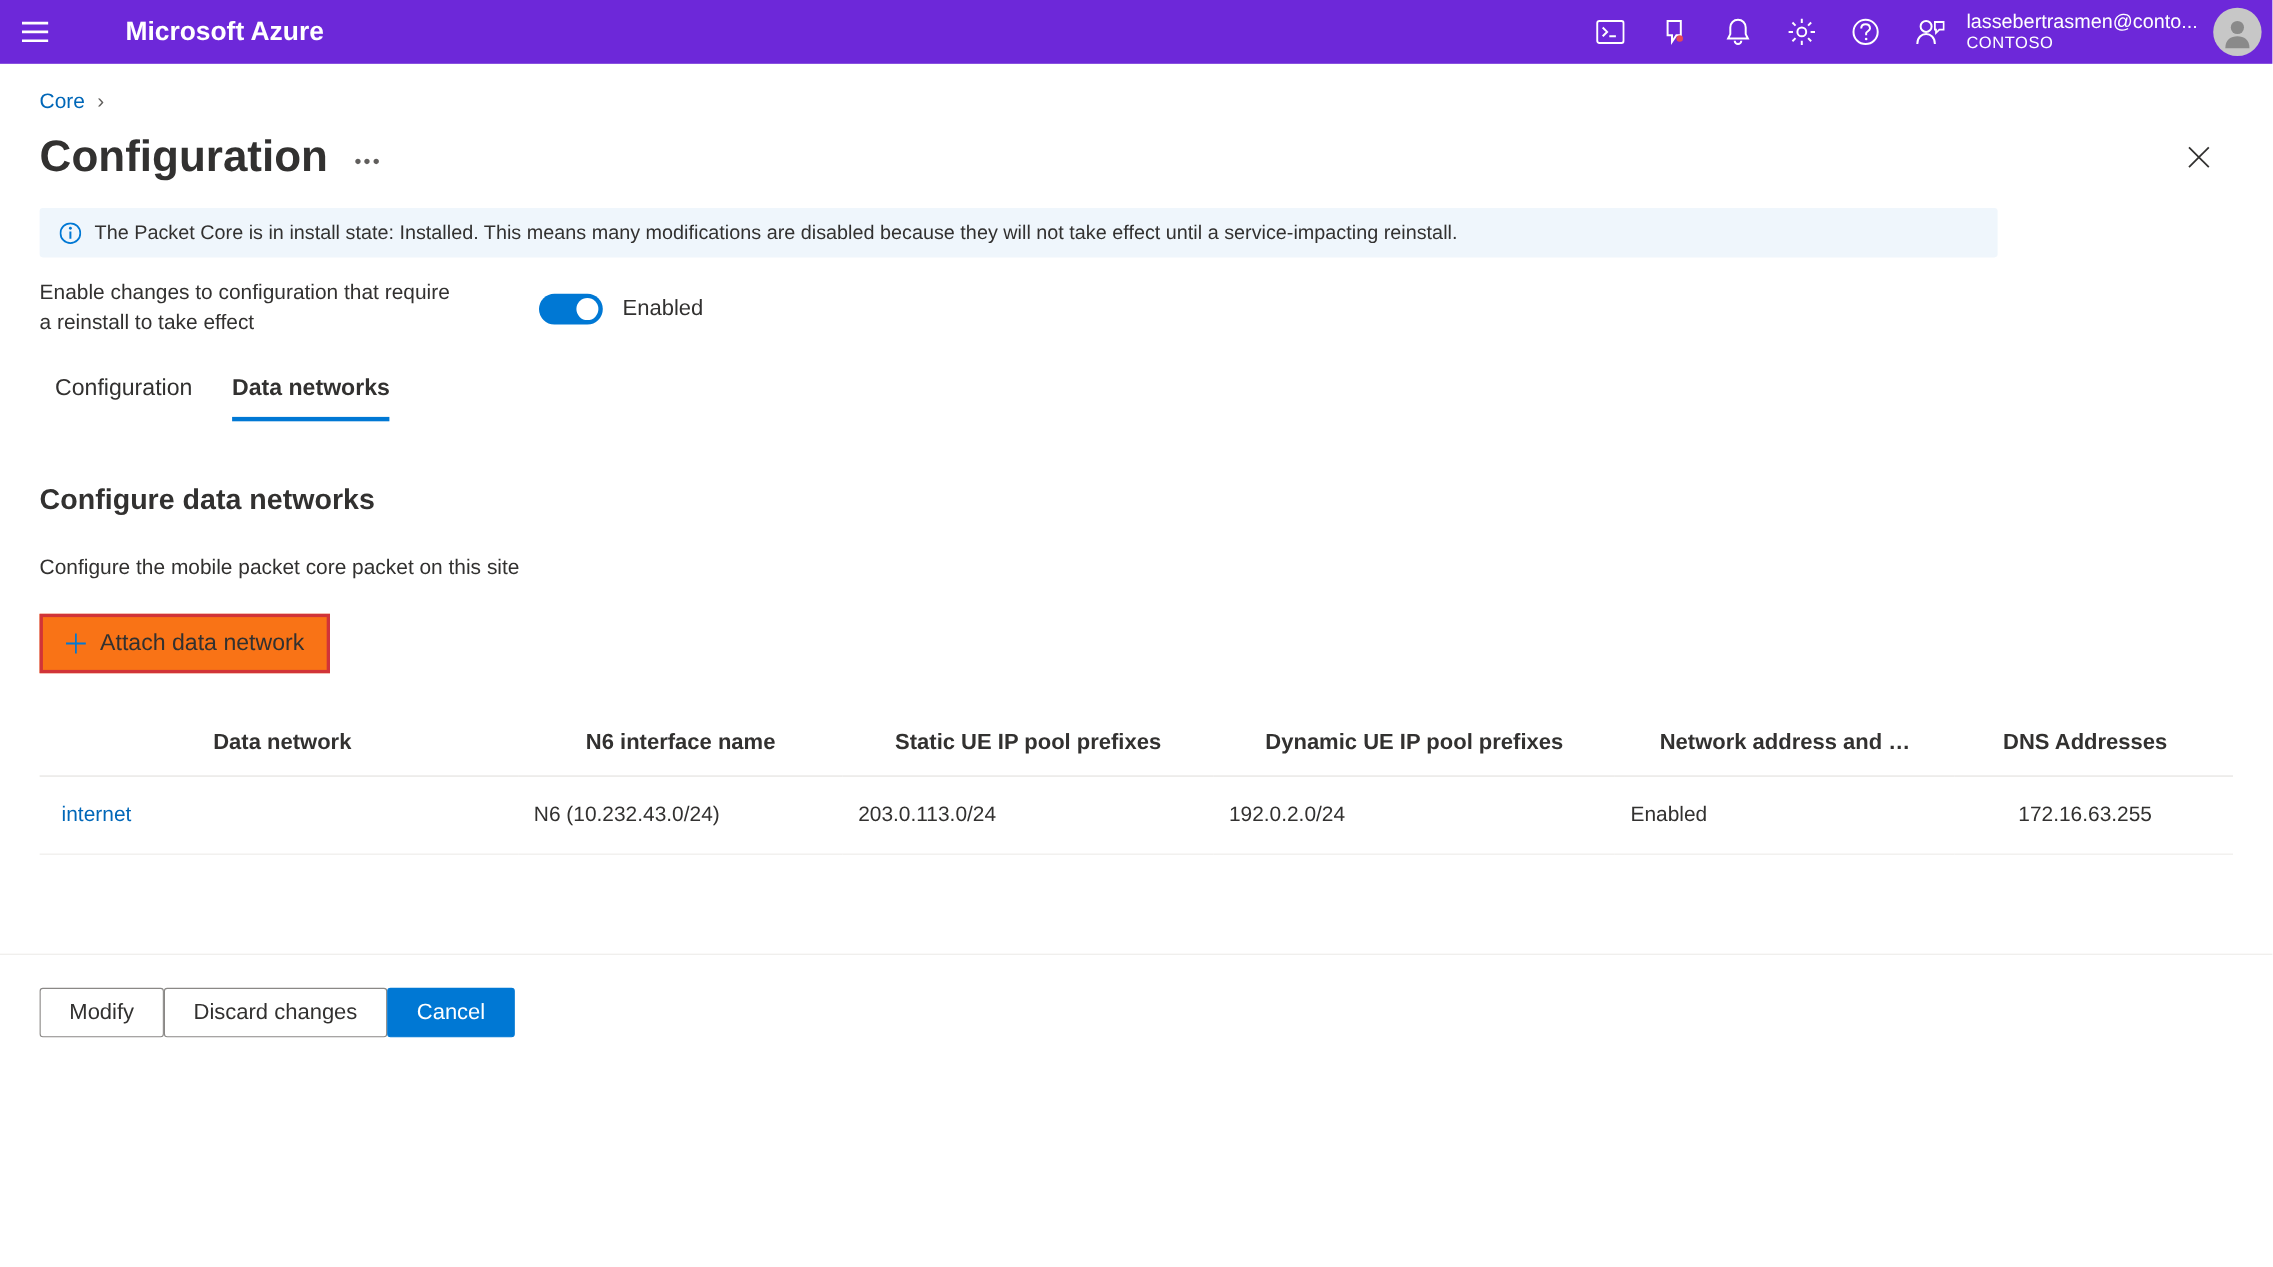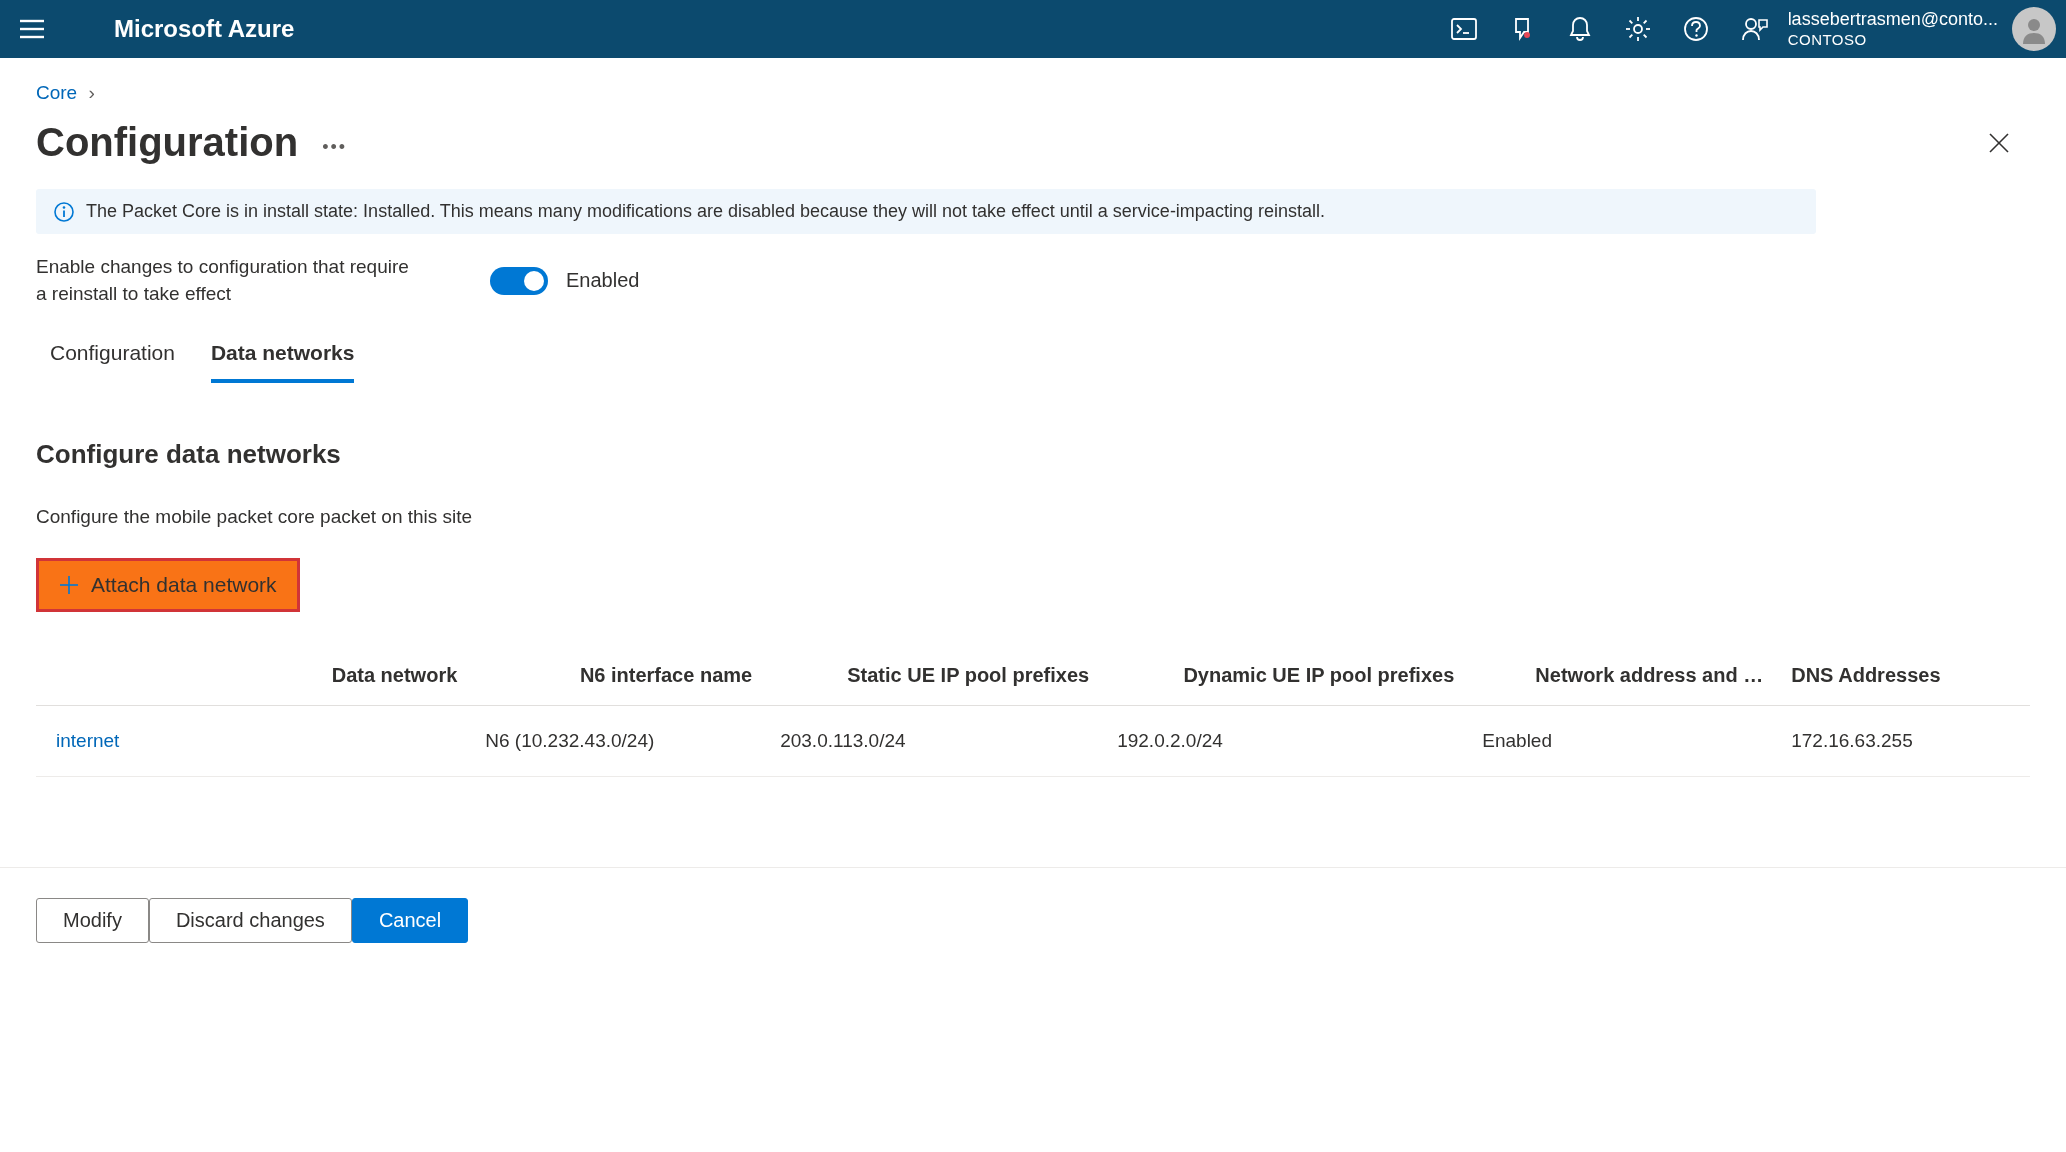--- a/index.html
+++ b/index.html
@@ -5,21 +5,21 @@
   * { box-sizing: border-box; margin: 0; padding: 0; }
   body {
     font-family: "Segoe UI", -apple-system, Arial, sans-serif;
     font-size: 19px;
     color: #323130;
     background: #fff;
     width: 2066px;
   }
   
   .topbar {
-    background: #0c4a6e;
+    background: #6d28d9;
     height: 58px;
     display: flex;
     align-items: center;
     color: #fff;
     padding: 0 10px;
   }
   .hamburger {
     width: 44px; height: 44px;
     display: flex; align-items: center; justify-content: center;
     cursor: pointer;
@@ -120,37 +120,37 @@
     padding: 12px 20px;
     font-size: 21px;
     cursor: pointer;
     background:#f97316;
     color:#323130;
   }
   .attach-btn .plus { color:#0078d4; margin-right: 12px; display:flex; }
   
   .datatable { width: 100%; max-width: 2000px; margin-top: 34px; border-collapse: collapse; }
   .datatable thead th {
-    text-align: right; font-weight: 600; font-size: 20px;
+    text-align: center; font-weight: 600; font-size: 20px;
     padding: 18px 14px 18px 14px;
     border-bottom: 1px solid #e1dfdd;
   }
   .datatable tbody td {
     font-size: 19px;
     padding: 24px 14px;
     border-bottom: 1px solid #edebe9;
     vertical-align: top;
   }
   .datatable tbody td.link { color:#0067b8; cursor:pointer; }
   .datatable th:nth-child(1), .datatable td:nth-child(1){ padding-left: 20px; width: 310px;}
   .datatable th:nth-child(2), .datatable td:nth-child(2){ width: 210px;}
   .datatable th:nth-child(3), .datatable td:nth-child(3){ width: 240px;}
   .datatable th:nth-child(4), .datatable td:nth-child(4){ width: 260px;}
   .datatable th:nth-child(5), .datatable td:nth-child(5){ width: 220px;}
-  .datatable th:nth-child(6), .datatable td:nth-child(6){ width: 180px; text-align:left; padding-right:30px;}
+  .datatable th:nth-child(6), .datatable td:nth-child(6){ width: 180px; text-align:center; padding-right:30px;}
   
   .footer {
     border-top: 1px solid #edebe9;
     padding: 30px 36px;
     display: flex; 
     margin-top: 70px;
   }
   .btn {
     font-size: 20px;
     padding: 10px 26px;

